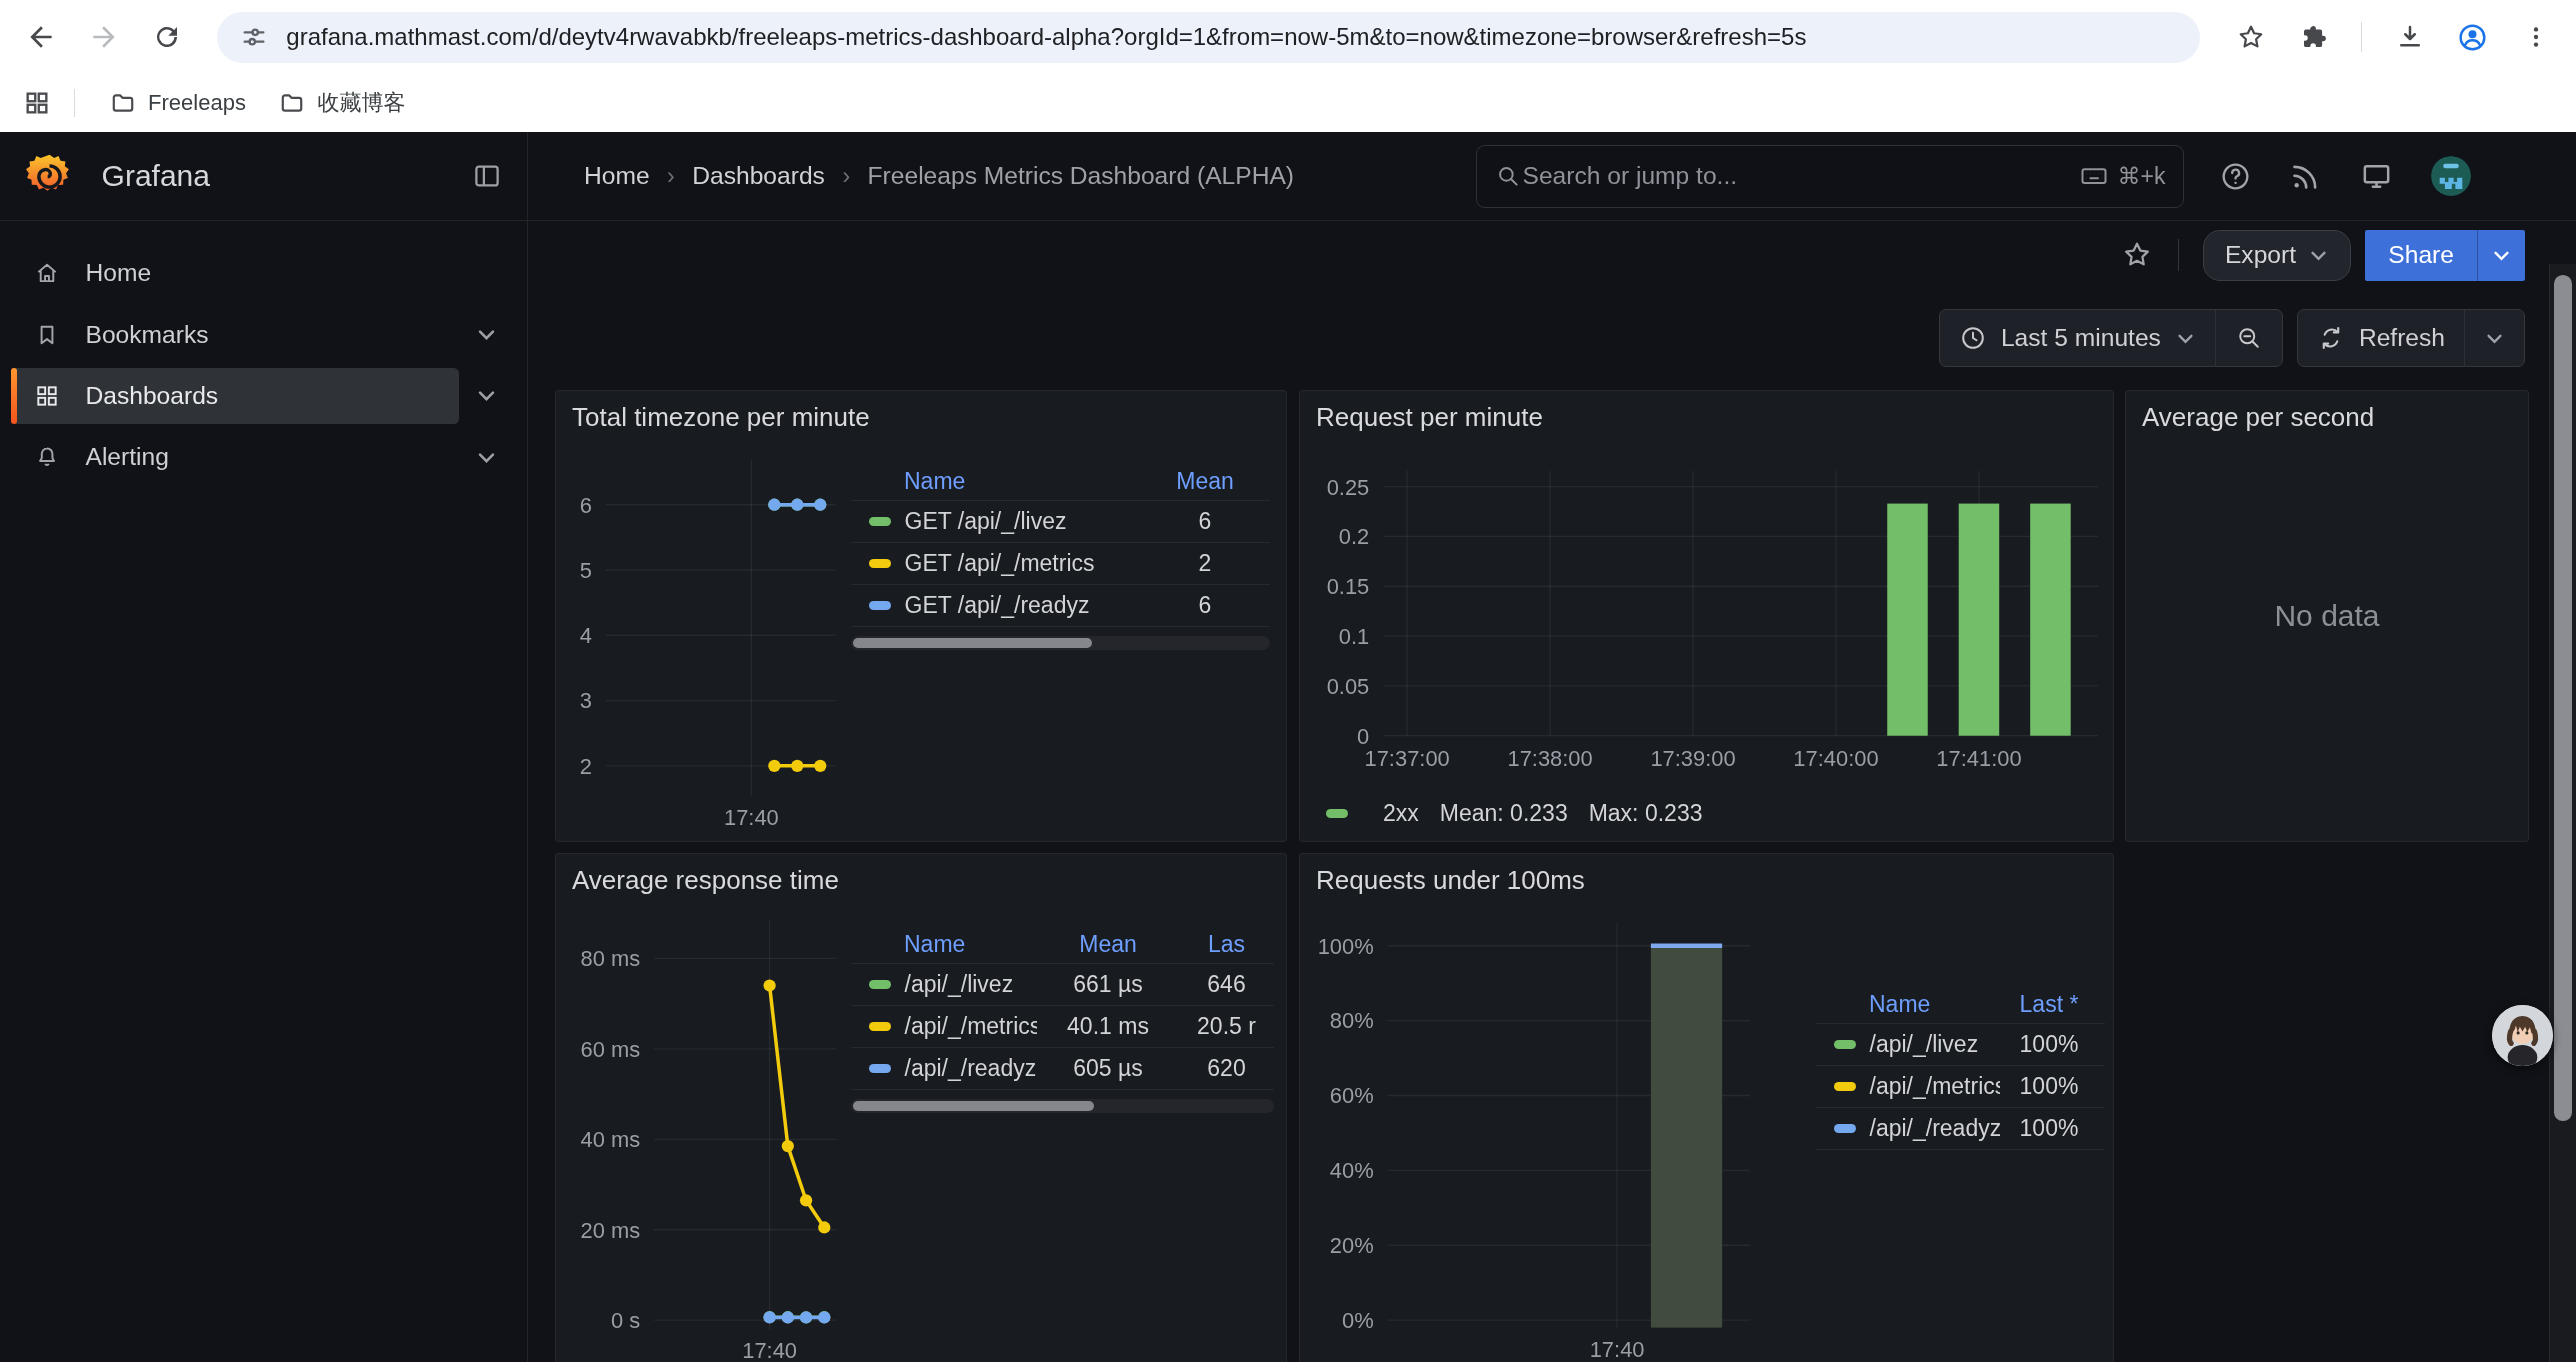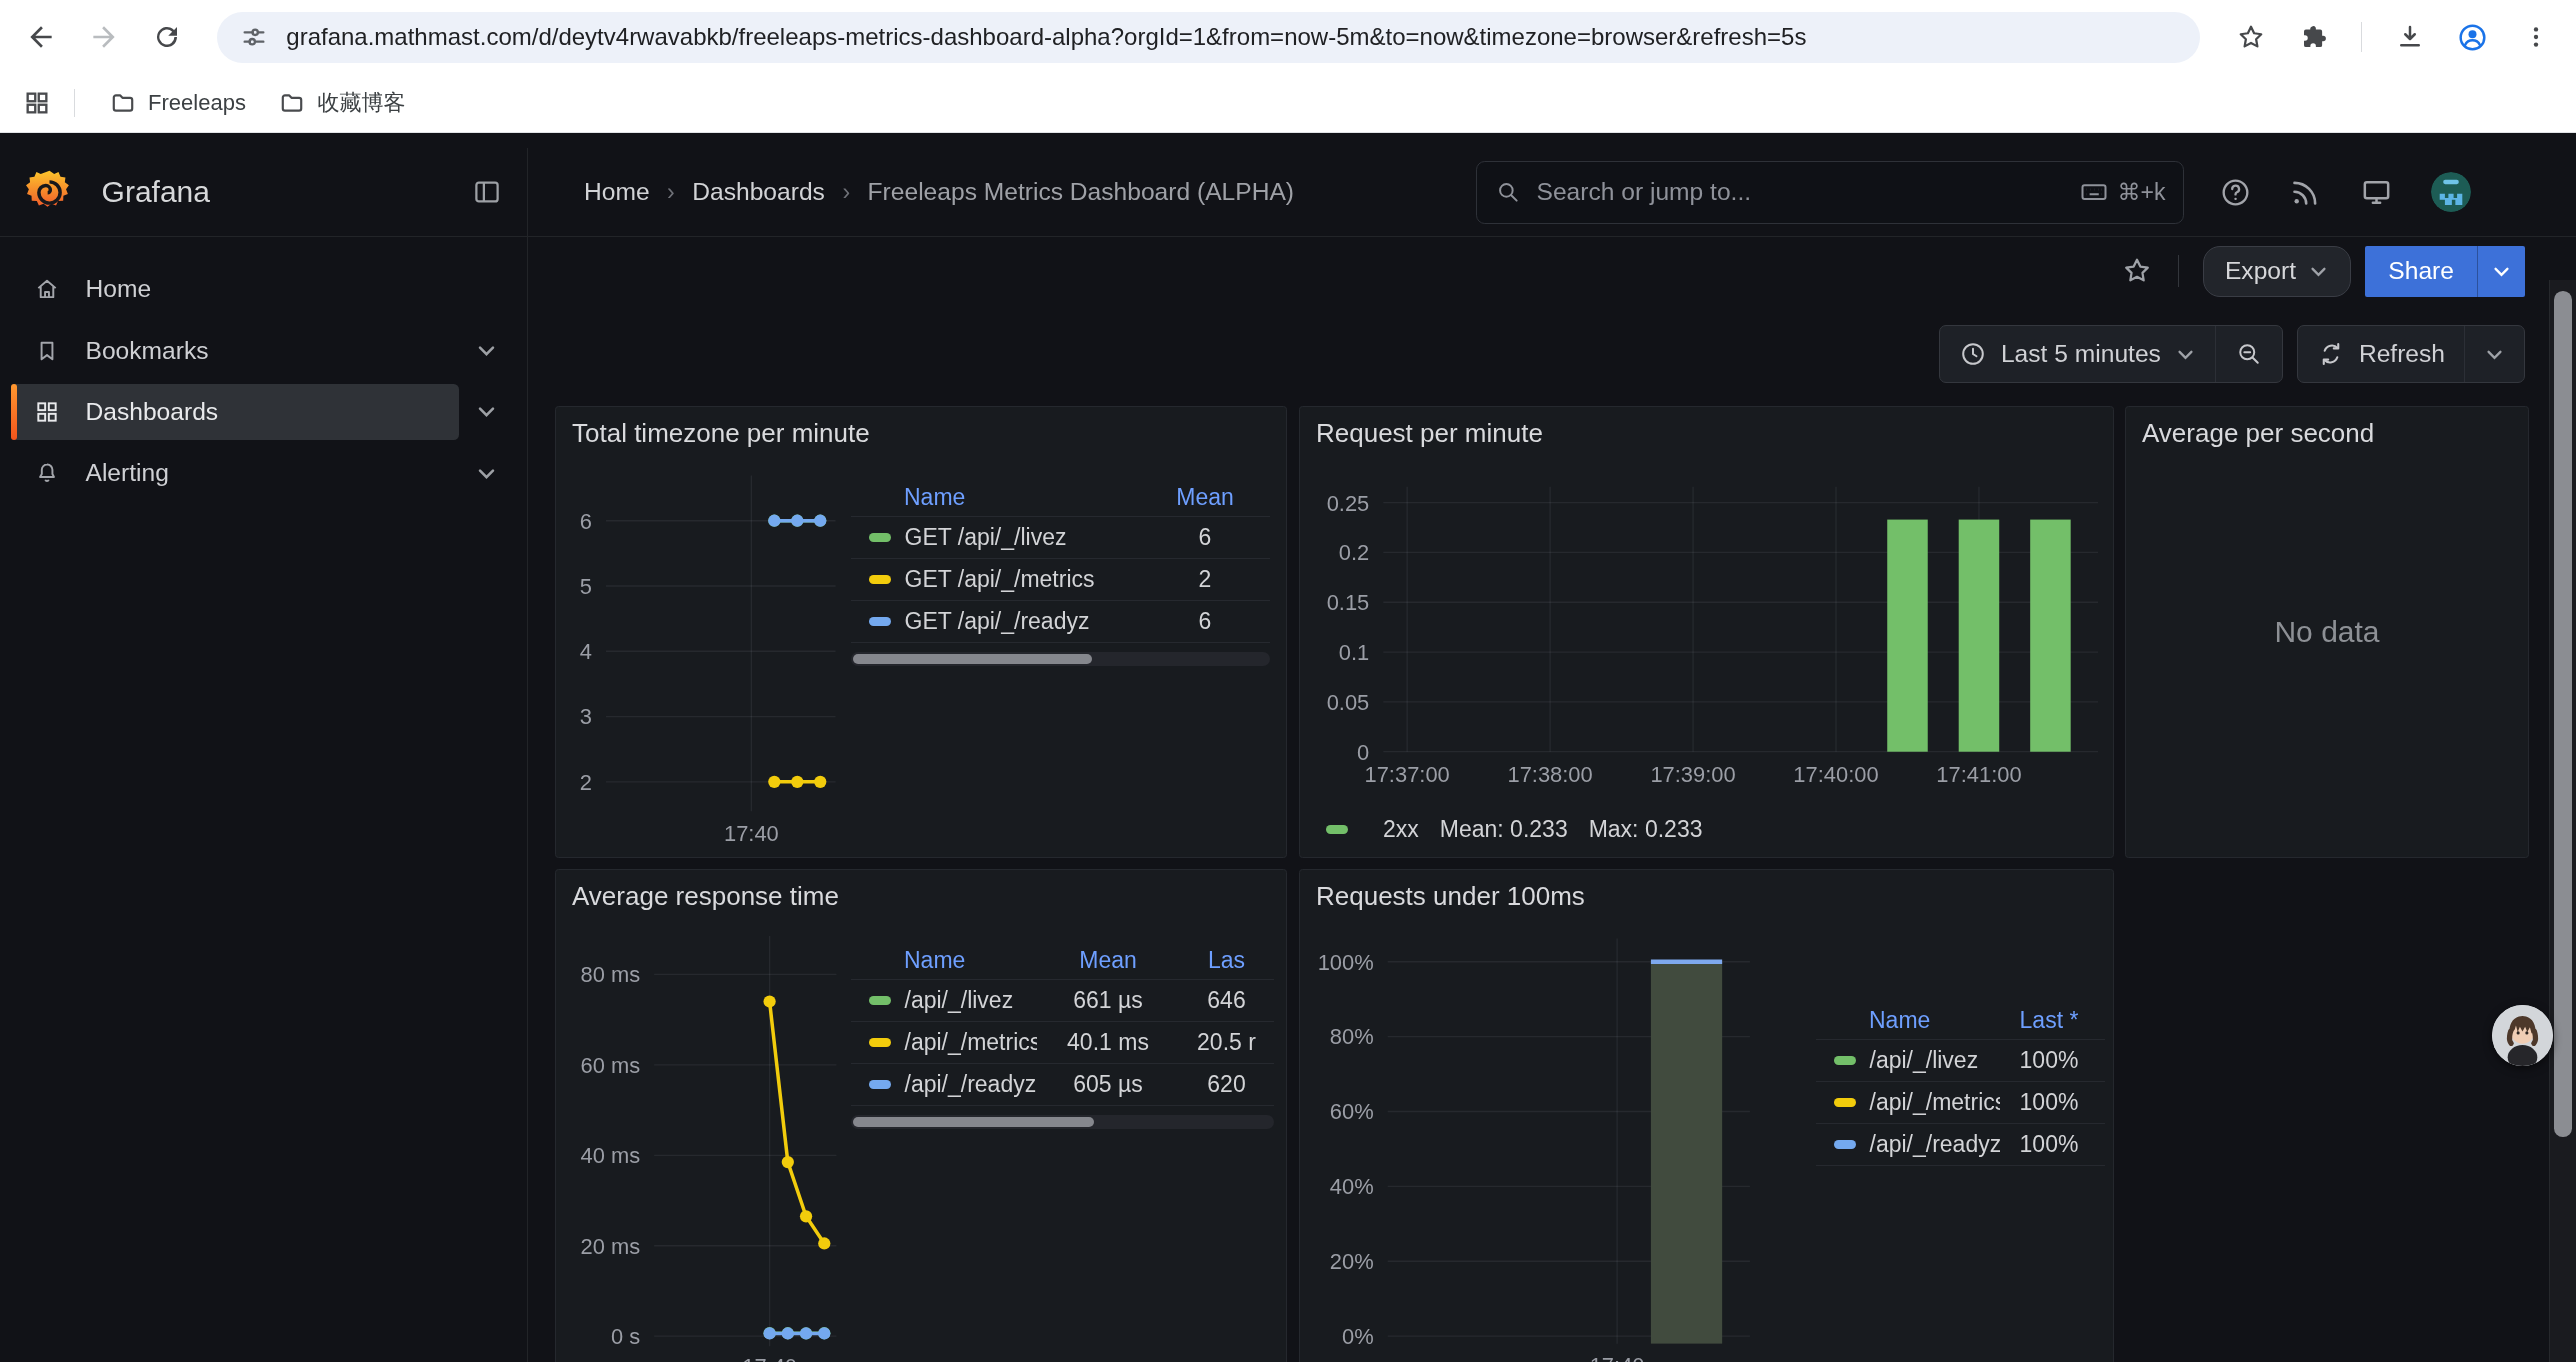--- a/index.html
+++ b/index.html
@@ -9,40 +9,40 @@
   .browser-toolbar{height:74px;background:#ffffff;display:flex;align-items:center;padding:0 16px;gap:14px;}
   .tb-icon{width:49px;height:49px;border-radius:50%;display:flex;align-items:center;justify-content:center;color:#46484b;flex-shrink:0;}
   .tb-icon.disabled{color:#b9bcbf;}
   .omnibox{flex:1;height:51px;background:#edf1f9;border-radius:26px;display:flex;align-items:center;padding:0 23px;gap:16px;margin:0 12.3px;color:#5f6368;min-width:0;}
   .omnibox input{flex:1;border:none;background:transparent;font-size:24px;color:#202124;font-family:"Liberation Sans",sans-serif;outline:none;min-width:0;}
   .tb-divider{width:0.9px;height:30px;background:#d9dbde;margin:0 8.8px;}
   .bookmarks-bar{height:58px;background:#ffffff;border-bottom:0.9px solid #e1e3e6;display:flex;align-items:center;padding:0 23px;gap:8.8px;color:#494b4e;}
   .bm-divider{width:0.9px;height:28px;background:#d9dbde;margin:0 14px;}
   .bm-item{display:flex;align-items:center;gap:12.3px;font-size:22px;color:#3c4043;padding:5.3px 12.3px;border-radius:7px;}
   
-  .app{position:absolute;top:132px;left:0;right:0;bottom:0;display:flex;background:#111217;margin-top:16px;}
+  .app{position:absolute;top:132px;left:0;right:0;bottom:0;display:flex;background:#111217;}
   .sidebar{width:527px;flex-shrink:0;border-right:0.9px solid #222428;display:flex;flex-direction:column;}
   .sidebar-header{height:88px;border-bottom:0.9px solid #222428;display:flex;align-items:center;padding:0 24.6px;}
   .brand{font-size:30px;color:#d7d8da;font-weight:500;margin-left:28px;flex:1;}
   .dock-btn{color:#9da0a5;}
   .nav{padding:19px 0;}
   .nav-row{display:flex;align-items:center;margin:5.3px 12.3px 5.3px 10.5px;}
   .nav-item{flex:1;height:56px;display:flex;align-items:center;gap:26px;padding-left:23px;border-radius:5.3px;color:#cfd0d4;font-size:24.6px;position:relative;}
   .nav-item .nicon{width:26px;height:26px;color:#a3a5ab;flex-shrink:0;}
   .nav-item.active{background:#2f3237;color:#e9eaec;}
   .nav-item.active .nicon{color:#e9eaec;}
   .nav-item.active::before{content:"";position:absolute;left:0;top:0;bottom:0;width:6.1px;border-radius:3.5px;background:linear-gradient(180deg,#ff9830,#f3541c);}
   .chev-btn{width:56px;height:56px;display:flex;align-items:center;justify-content:center;color:#9da0a5;}
   .main{flex:1;display:flex;flex-direction:column;min-width:0;}
   .topnav{height:88px;border-bottom:0.9px solid #222428;display:flex;align-items:center;padding:0 105px 0 56px;gap:35px;}
   .breadcrumb{display:flex;align-items:center;gap:17.5px;font-size:24.6px;color:#d2d3d6;flex:1;white-space:nowrap;}
   .crumb{color:#d2d3d6;}
   .crumb.last{color:#9fa1a7;}
   .crumb-sep{color:#6f7178;font-size:23px;}
-  .searchbox{width:671px;height:61px;background:#0f1116;border:0.9px solid #2e3138;border-radius:8.8px;display:flex;align-items:center;padding:0 17.5px;gap:14px;color:#8f929a;flex-shrink:0;}
+  .searchbox{width:671px;height:61px;background:#0f1116;border:0.9px solid #2e3138;border-radius:8.8px;display:flex;align-items:center;padding:0 17.5px;color:#8f929a;flex-shrink:0;}
   .searchbox input{flex:1;border:none;background:transparent;outline:none;font-size:24.6px;color:#c7c9ce;font-family:"Liberation Sans",sans-serif;}
   .searchbox input::placeholder{color:#8f929a;}
   .shortcut{display:flex;align-items:center;gap:8.8px;font-size:23px;color:#8f929a;}
   .topnav-icons{display:flex;align-items:center;gap:37px;color:#a2a4aa;}
   .avatar-grafana{width:40px;height:40px;border-radius:50%;overflow:hidden;flex-shrink:0;}
   
   .dashboard{flex:1;position:relative;overflow:hidden;}
   .actions-row{position:absolute;top:7px;right:51px;height:54px;display:flex;align-items:center;gap:14px;color:#9fa2a8;}
   .vdivider{width:0.9px;height:32px;background:#33363c;margin:0 10.5px;}
   .btn{height:51px;border-radius:17px;border:0.9px solid #3a3d45;background:#22252b;display:flex;align-items:center;padding:0 21px;font-size:24.6px;color:#d6d7da;gap:12.3px;}

